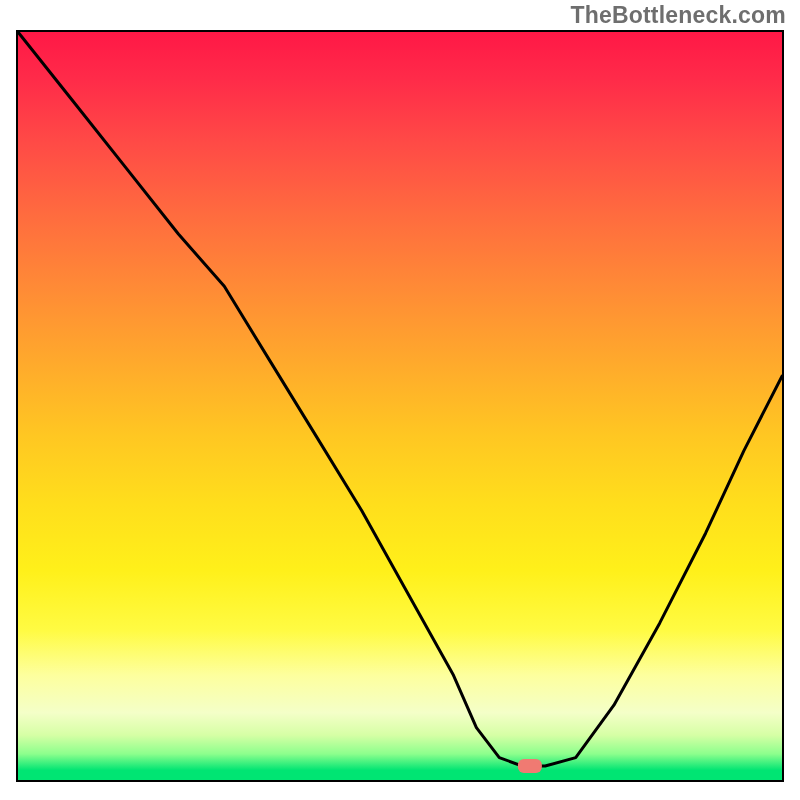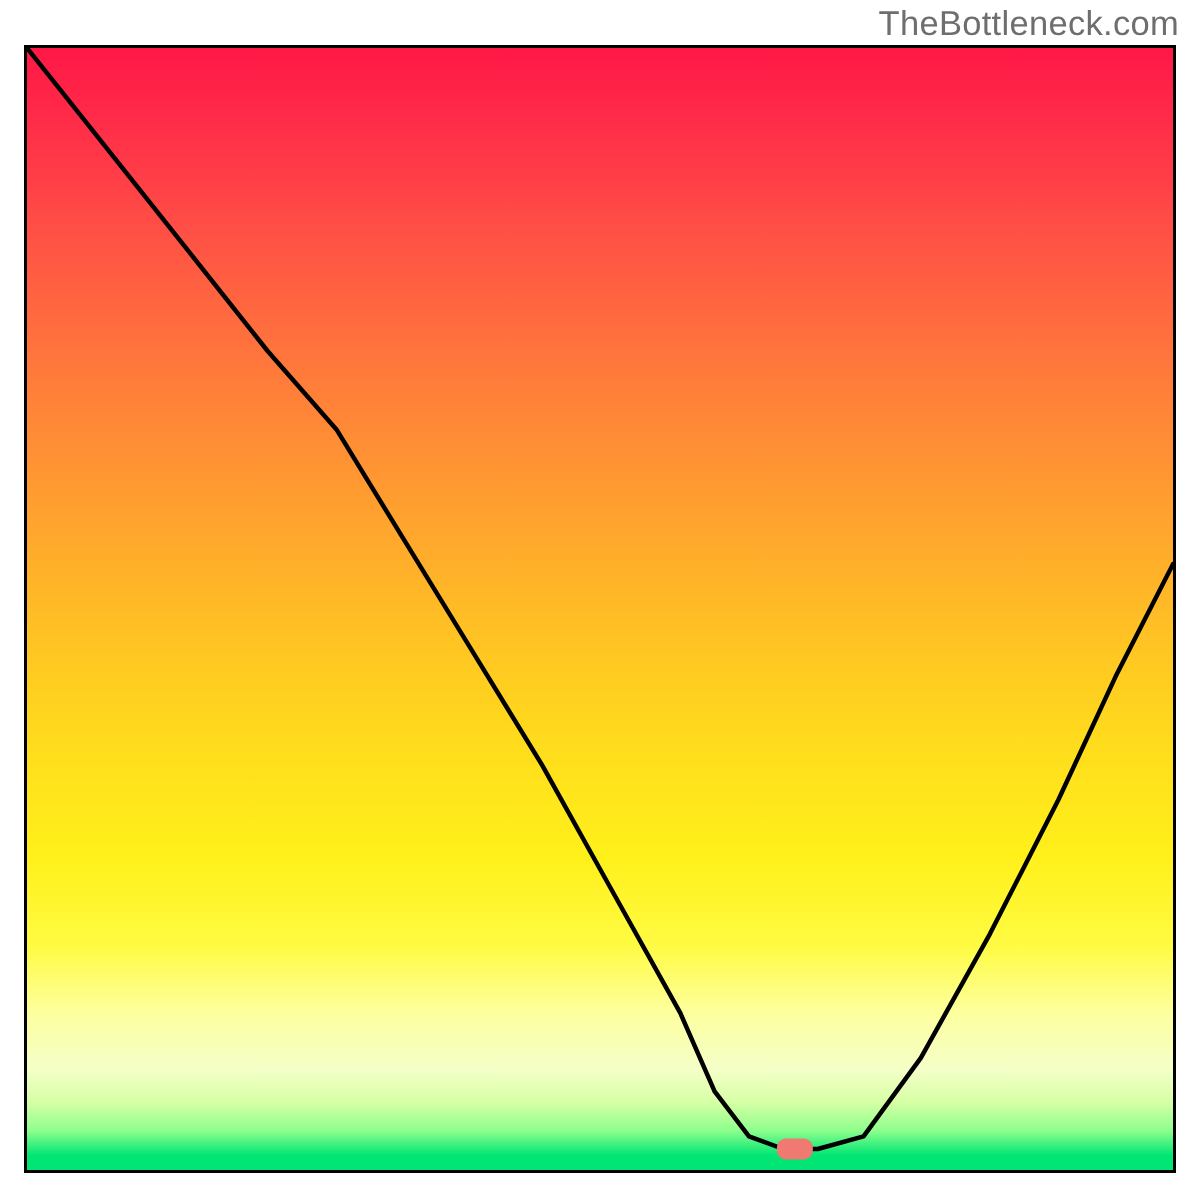--- a/index.html
+++ b/index.html
@@ -13,21 +13,21 @@
   .wrap {
     position: relative;
     width: 800px;
     height: 800px;
   }
   .watermark {
     position: absolute;
     top: 2px;
     right: 14px;
     font-size: 23px;
-    font-weight: normal;
+    font-weight: bold;
     color: #6e6e6e;
     letter-spacing: 0.2px;
     z-index: 10;
   }
   .plot-border {
     position: absolute;
     left: 16px;
     top: 30px;
     width: 768px;
     height: 752px;

